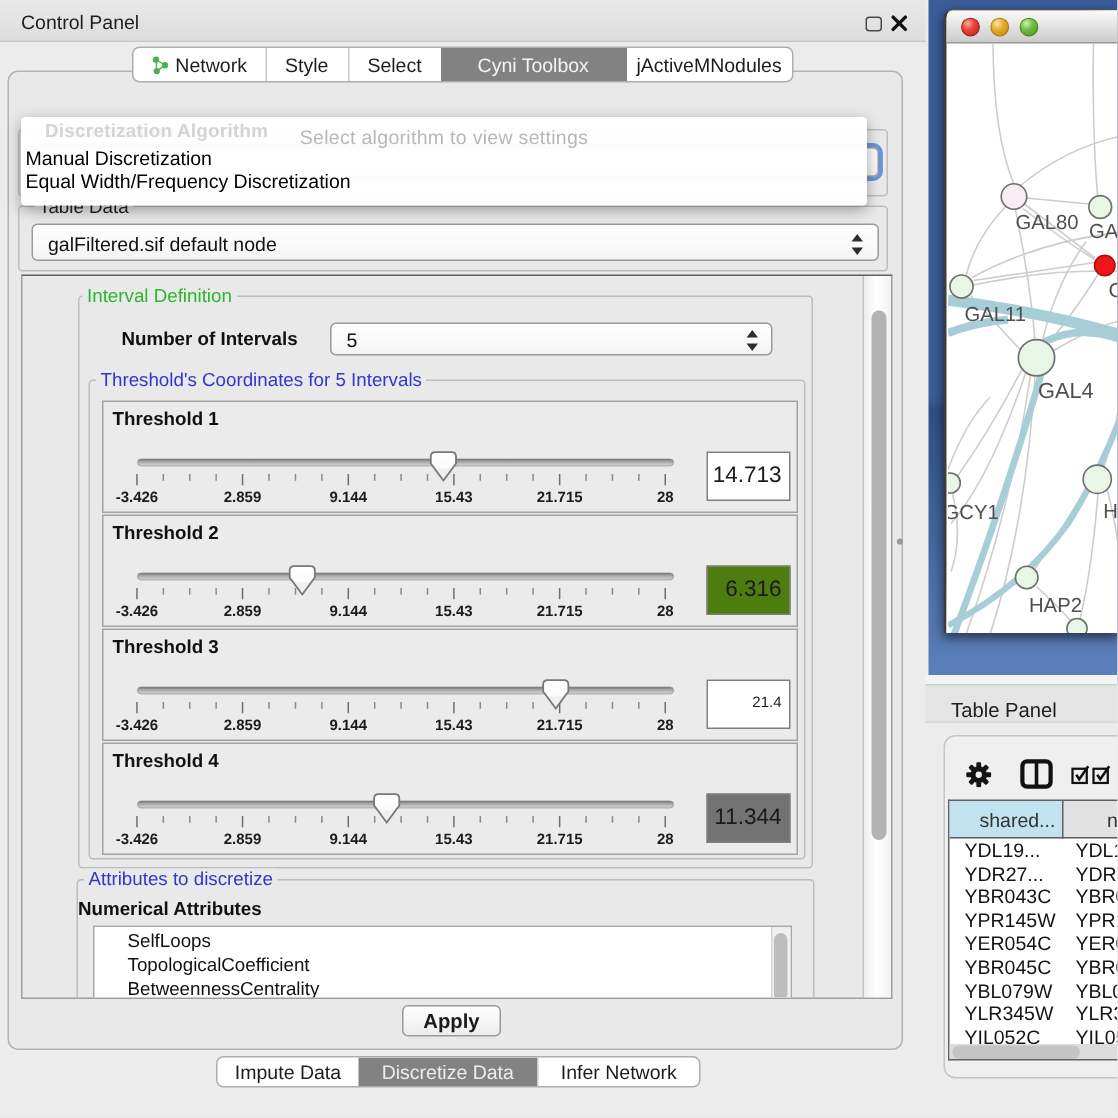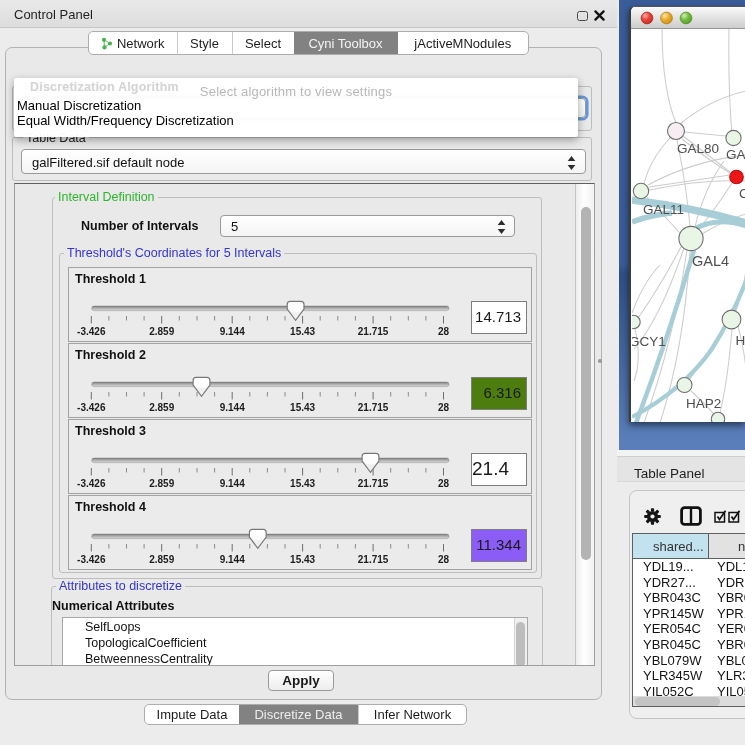--- a/index.html
+++ b/index.html
@@ -22,21 +22,21 @@
 <div class="abs" style="left:88px;top:31px;width:441px;height:24px;background:#ffffff;border:1px solid #adadad;border-radius:5px;overflow:hidden;display:flex;font-size:13px;color:#1c1c1c">
   <div style="width:88.5px;border-right:1px solid #c9c9c9;display:flex;align-items:center;justify-content:center">
     <svg width="12" height="13" style="margin-right:4px">
         <circle cx="3" cy="2.8" r="2.1" fill="#4caf50"></circle>
         <circle cx="9" cy="6.5" r="2.1" fill="#4caf50"></circle>
         <circle cx="3.5" cy="10.4" r="2.1" fill="#4caf50"></circle>
         <path d="M3 2.8 L9 6.5 L3.5 10.4 M3 2.8 L3.5 10.4" stroke="#4caf50" stroke-width="0.9" fill="none"></path>
       </svg>Network</div>
   <div style="width:55px;border-right:1px solid #c9c9c9;display:flex;align-items:center;justify-content:center">Style</div>
   <div style="width:61px;display:flex;align-items:center;justify-content:center">Select</div>
-  <div style="width:104px;background:#828282;color:#f4f4f4;display:flex;align-items:center;justify-content:center">Cyni Toolbox</div>
+  <div style="width:124px;background:#828282;color:#f4f4f4;display:flex;align-items:center;justify-content:center">Cyni Toolbox</div>
   <div style="flex:1;display:flex;align-items:center;justify-content:center">jActiveMNodules</div>
 </div>
 
 <div class="abs" style="left:12px;top:86px;width:580px;height:45px;border:1px solid #bdbdbd;border-radius:3px"></div>
 <div class="abs" style="left:30px;top:80px;font-size:12.5px;font-weight:bold;color:#222;background:#e9e9e9;padding:0 4px">Discretization Algorithm</div>
 <div style="position:absolute;left:21px;top:98px;width:565px;height:20px;background:linear-gradient(#ffffff,#f4f4f4);border:1px solid #9a9a9a;border-radius:4px;box-shadow:0 0 0 2.6px rgba(86,142,218,0.9);">
 <div style="position:absolute;left:10px;top:0;line-height:20px;font-size:13px;color:#111"></div>
 
 </div>
 
@@ -208,21 +208,21 @@
         <line x1="374.5" y1="48" x2="374.5" y2="55.5" stroke="#6e6e6e" stroke-width="1"></line>
 <text x="22.3" y="66.5" font-size="10" font-weight="bold" fill="#1c1c1c" text-anchor="middle">-3.426</text>
         <text x="92.7" y="66.5" font-size="10" font-weight="bold" fill="#1c1c1c" text-anchor="middle">2.859</text>
         <text x="163.2" y="66.5" font-size="10" font-weight="bold" fill="#1c1c1c" text-anchor="middle">9.144</text>
         <text x="233.6" y="66.5" font-size="10" font-weight="bold" fill="#1c1c1c" text-anchor="middle">15.43</text>
         <text x="304.1" y="66.5" font-size="10" font-weight="bold" fill="#1c1c1c" text-anchor="middle">21.715</text>
         <text x="374.5" y="66.5" font-size="10" font-weight="bold" fill="#1c1c1c" text-anchor="middle">28</text>
 <path d="M 293.1 41 L 293.1 36.4 Q 293.1 33.4 296.1 33.4 L 306.9 33.4 Q 309.9 33.4 309.9 36.4 L 309.9 41 L 301.5 52.3 Z" fill="url(#thg)" stroke="#787878" stroke-width="1.2"></path>
 </svg>
 <div style="position:absolute;left:6px;top:4px;font-size:12.5px;font-weight:bold;color:#111">Threshold 3</div>
-<div style="position:absolute;left:402px;top:32.5px;width:56px;height:33px;background:#fff;border:1.5px solid #7e7e7e;font-size:19px;color:#1a1a1a;text-align:right;line-height:30px;padding-right:20px">21.4</div>
+<div style="position:absolute;left:402px;top:32.5px;width:56px;height:33px;background:#fff;border:1.5px solid #7e7e7e;font-size:10px;color:#1a1a1a;text-align:right;line-height:30px;padding-right:5px">21.4</div>
 </div>
     <div style="position:absolute;left:53px;top:311px;width:464px;height:75px;border:1px solid #a3a3a3;background:#ebebeb">
 <svg width="464" height="75" style="position:absolute;left:0;top:0">
 <defs>
 <linearGradient id="gr4" x1="0" y1="0" x2="0" y2="1">
 <stop offset="0" stop-color="#6e6e6e"></stop>
             <stop offset="0.35" stop-color="#a3a3a3"></stop>
             <stop offset="0.8" stop-color="#c9c9c9"></stop>
             <stop offset="1" stop-color="#e2e2e2"></stop>
 </linearGradient>
@@ -257,21 +257,21 @@
         <line x1="374.5" y1="48" x2="374.5" y2="55.5" stroke="#6e6e6e" stroke-width="1"></line>
 <text x="22.3" y="66.5" font-size="10" font-weight="bold" fill="#1c1c1c" text-anchor="middle">-3.426</text>
         <text x="92.7" y="66.5" font-size="10" font-weight="bold" fill="#1c1c1c" text-anchor="middle">2.859</text>
         <text x="163.2" y="66.5" font-size="10" font-weight="bold" fill="#1c1c1c" text-anchor="middle">9.144</text>
         <text x="233.6" y="66.5" font-size="10" font-weight="bold" fill="#1c1c1c" text-anchor="middle">15.43</text>
         <text x="304.1" y="66.5" font-size="10" font-weight="bold" fill="#1c1c1c" text-anchor="middle">21.715</text>
         <text x="374.5" y="66.5" font-size="10" font-weight="bold" fill="#1c1c1c" text-anchor="middle">28</text>
 <path d="M 180.4 41 L 180.4 36.4 Q 180.4 33.4 183.4 33.4 L 194.2 33.4 Q 197.2 33.4 197.2 36.4 L 197.2 41 L 188.8 52.3 Z" fill="url(#thg)" stroke="#787878" stroke-width="1.2"></path>
 </svg>
 <div style="position:absolute;left:6px;top:4px;font-size:12.5px;font-weight:bold;color:#111">Threshold 4</div>
-<div style="position:absolute;left:402px;top:32.5px;width:56px;height:33px;background:#8b5cf6;border:1.5px solid #7e7e7e;font-size:15px;color:#1a1a1a;text-align:right;line-height:30px;padding-right:5px">11.344</div>
+<div style="position:absolute;left:402px;top:32.5px;width:56px;height:33px;background:#737373;border:1.5px solid #7e7e7e;font-size:15px;color:#1a1a1a;text-align:right;line-height:30px;padding-right:5px">11.344</div>
 </div>
 
   <div class="abs" style="left:36px;top:402px;width:492px;height:90px;border:1px solid #bdbdbd;border-radius:3px"></div>
   <div class="abs" style="left:41px;top:395px;font-size:12.5px;color:#3434cf;background:#e9e9e9;padding:0 3px">Attributes to discretize</div>
   <div class="abs" style="left:37px;top:415px;font-size:12.5px;font-weight:bold;color:#111">Numerical Attributes</div>
   <div class="abs" style="left:47px;top:433px;width:466px;height:49px;background:#ffffff;border:1px solid #a8a8a8;font-size:12.5px;color:#111;overflow:hidden">
     <div style="padding:1px 0 0 22px;line-height:16px">SelfLoops<br>TopologicalCoefficient<br>BetweennessCentrality<br></div>
     <div class="abs" style="right:0;top:0;width:13px;height:49px;background:#f0f0f0;border-left:1px solid #d5d5d5"></div>
     <div class="abs" style="right:2px;top:4px;width:9px;height:45px;background:#bdbdbd;border-radius:4.5px"></div>
   </div>

